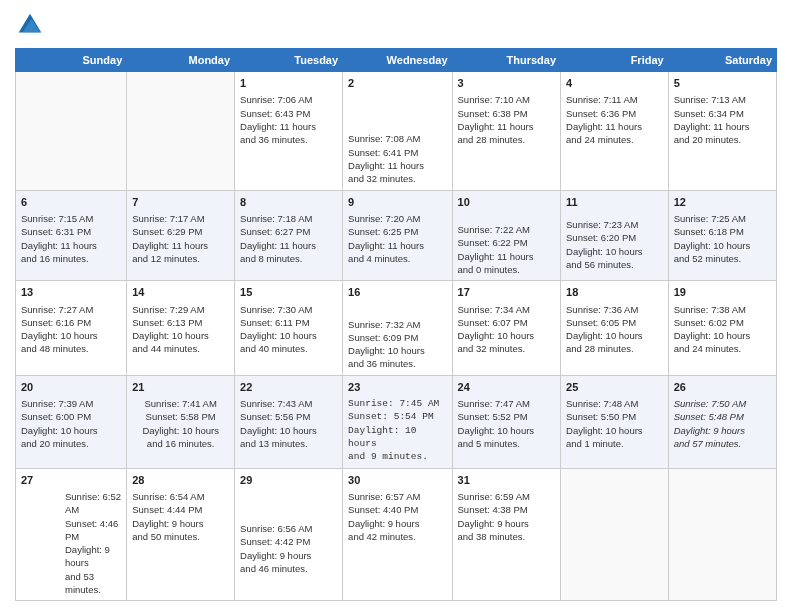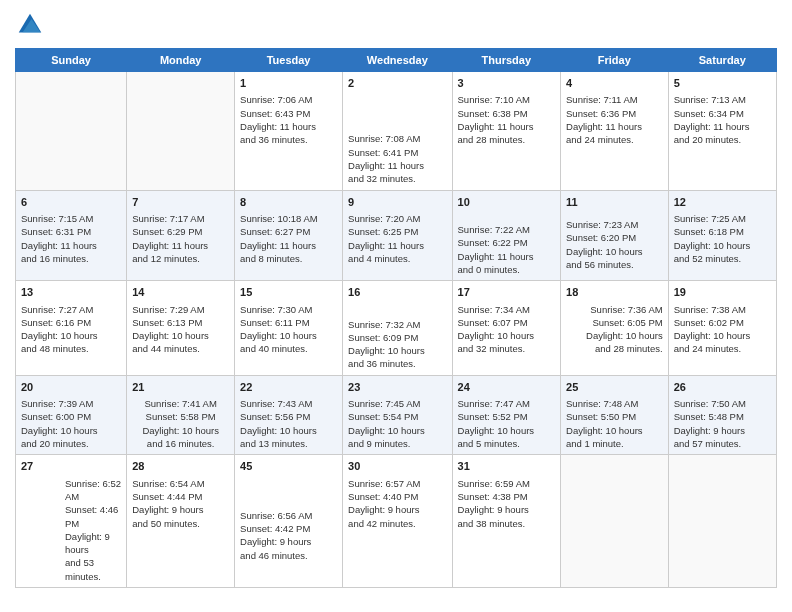--- a/index.html
+++ b/index.html
@@ -53,21 +53,21 @@
     }
     .calendar {
       width: 100%;
       border-collapse: collapse;
       font-size: 10px;
     }
     .calendar th {
       background-color: #2e74c0;
       color: #fff;
       padding: 5px 4px;
-      text-align: center;
+      text-align: right;
       font-size: 11px;
       font-weight: bold;
       border: 1px solid #2e74c0;
     }
     .calendar td {
       vertical-align: top;
       padding: 4px 5px;
       border: 1px solid #ccc;
       width: 113px;
       min-height: 80px;
@@ -177,21 +177,21 @@
           </td>
           <td>
             <span class="day-num">7</span>
             <div class="day-info" style="white-space: pre-line;">Sunrise: 7:17 AM
 Sunset: 6:29 PM
 Daylight: 11 hours
 and 12 minutes.</div>
           </td>
           <td>
             <span class="day-num">8</span>
-            <div class="day-info" style="white-space: pre-line;">Sunrise: 10:18 AM
+            <div class="day-info" style="white-space: pre-line;">Sunrise: 7:18 AM
 Sunset: 6:27 PM
 Daylight: 11 hours
 and 8 minutes.</div>
           </td>
           <td>
             <span class="day-num">9</span>
             <div class="day-info" style="white-space: pre-line;">Sunrise: 7:20 AM
 Sunset: 6:25 PM
 Daylight: 11 hours
 and 4 minutes.</div>
@@ -249,21 +249,21 @@
           </td>
           <td>
             <span class="day-num">17</span>
             <div class="day-info" style="white-space: pre-line;">Sunrise: 7:34 AM
 Sunset: 6:07 PM
 Daylight: 10 hours
 and 32 minutes.</div>
           </td>
           <td>
             <span class="day-num">18</span>
-            <div class="day-info" style="white-space: pre-line; text-align: right;">Sunrise: 7:36 AM
+            <div class="day-info" style="white-space: pre-line;">Sunrise: 7:36 AM
 Sunset: 6:05 PM
 Daylight: 10 hours
 and 28 minutes.</div>
           </td>
           <td>
             <span class="day-num">19</span>
             <div class="day-info" style="white-space: pre-line;">Sunrise: 7:38 AM
 Sunset: 6:02 PM
 Daylight: 10 hours
 and 24 minutes.</div>
@@ -286,42 +286,42 @@
           </td>
           <td>
             <span class="day-num">22</span>
             <div class="day-info" style="white-space: pre-line;">Sunrise: 7:43 AM
 Sunset: 5:56 PM
 Daylight: 10 hours
 and 13 minutes.</div>
           </td>
           <td>
             <span class="day-num">23</span>
-            <div class="day-info" style="white-space: pre-line;">Sunrise: 7:45 AM
+            <div class="day-info" style="white-space: pre-line; font-family: Liberation Mono, monospace;">Sunrise: 7:45 AM
 Sunset: 5:54 PM
 Daylight: 10 hours
 and 9 minutes.</div>
           </td>
           <td>
             <span class="day-num">24</span>
             <div class="day-info" style="white-space: pre-line;">Sunrise: 7:47 AM
 Sunset: 5:52 PM
 Daylight: 10 hours
 and 5 minutes.</div>
           </td>
           <td>
             <span class="day-num">25</span>
             <div class="day-info" style="white-space: pre-line;">Sunrise: 7:48 AM
 Sunset: 5:50 PM
 Daylight: 10 hours
 and 1 minute.</div>
           </td>
           <td>
             <span class="day-num">26</span>
-            <div class="day-info" style="white-space: pre-line;">Sunrise: 7:50 AM
+            <div class="day-info" style="white-space: pre-line; font-style: italic;">Sunrise: 7:50 AM
 Sunset: 5:48 PM
 Daylight: 9 hours
 and 57 minutes.</div>
           </td>
         </tr>
         <tr>
           <td>
             <span class="day-num">27</span>
             <div class="day-info" style="white-space: pre-line; margin-left: 44px;">Sunrise: 6:52 AM
 Sunset: 4:46 PM
@@ -329,21 +329,21 @@
 and 53 minutes.</div>
           </td>
           <td>
             <span class="day-num">28</span>
             <div class="day-info" style="white-space: pre-line;">Sunrise: 6:54 AM
 Sunset: 4:44 PM
 Daylight: 9 hours
 and 50 minutes.</div>
           </td>
           <td>
-            <span class="day-num">45</span>
+            <span class="day-num">29</span>
             <div class="day-info" style="white-space: pre-line; margin-top: 34px;">Sunrise: 6:56 AM
 Sunset: 4:42 PM
 Daylight: 9 hours
 and 46 minutes.</div>
           </td>
           <td>
             <span class="day-num">30</span>
             <div class="day-info" style="white-space: pre-line;">Sunrise: 6:57 AM
 Sunset: 4:40 PM
 Daylight: 9 hours

